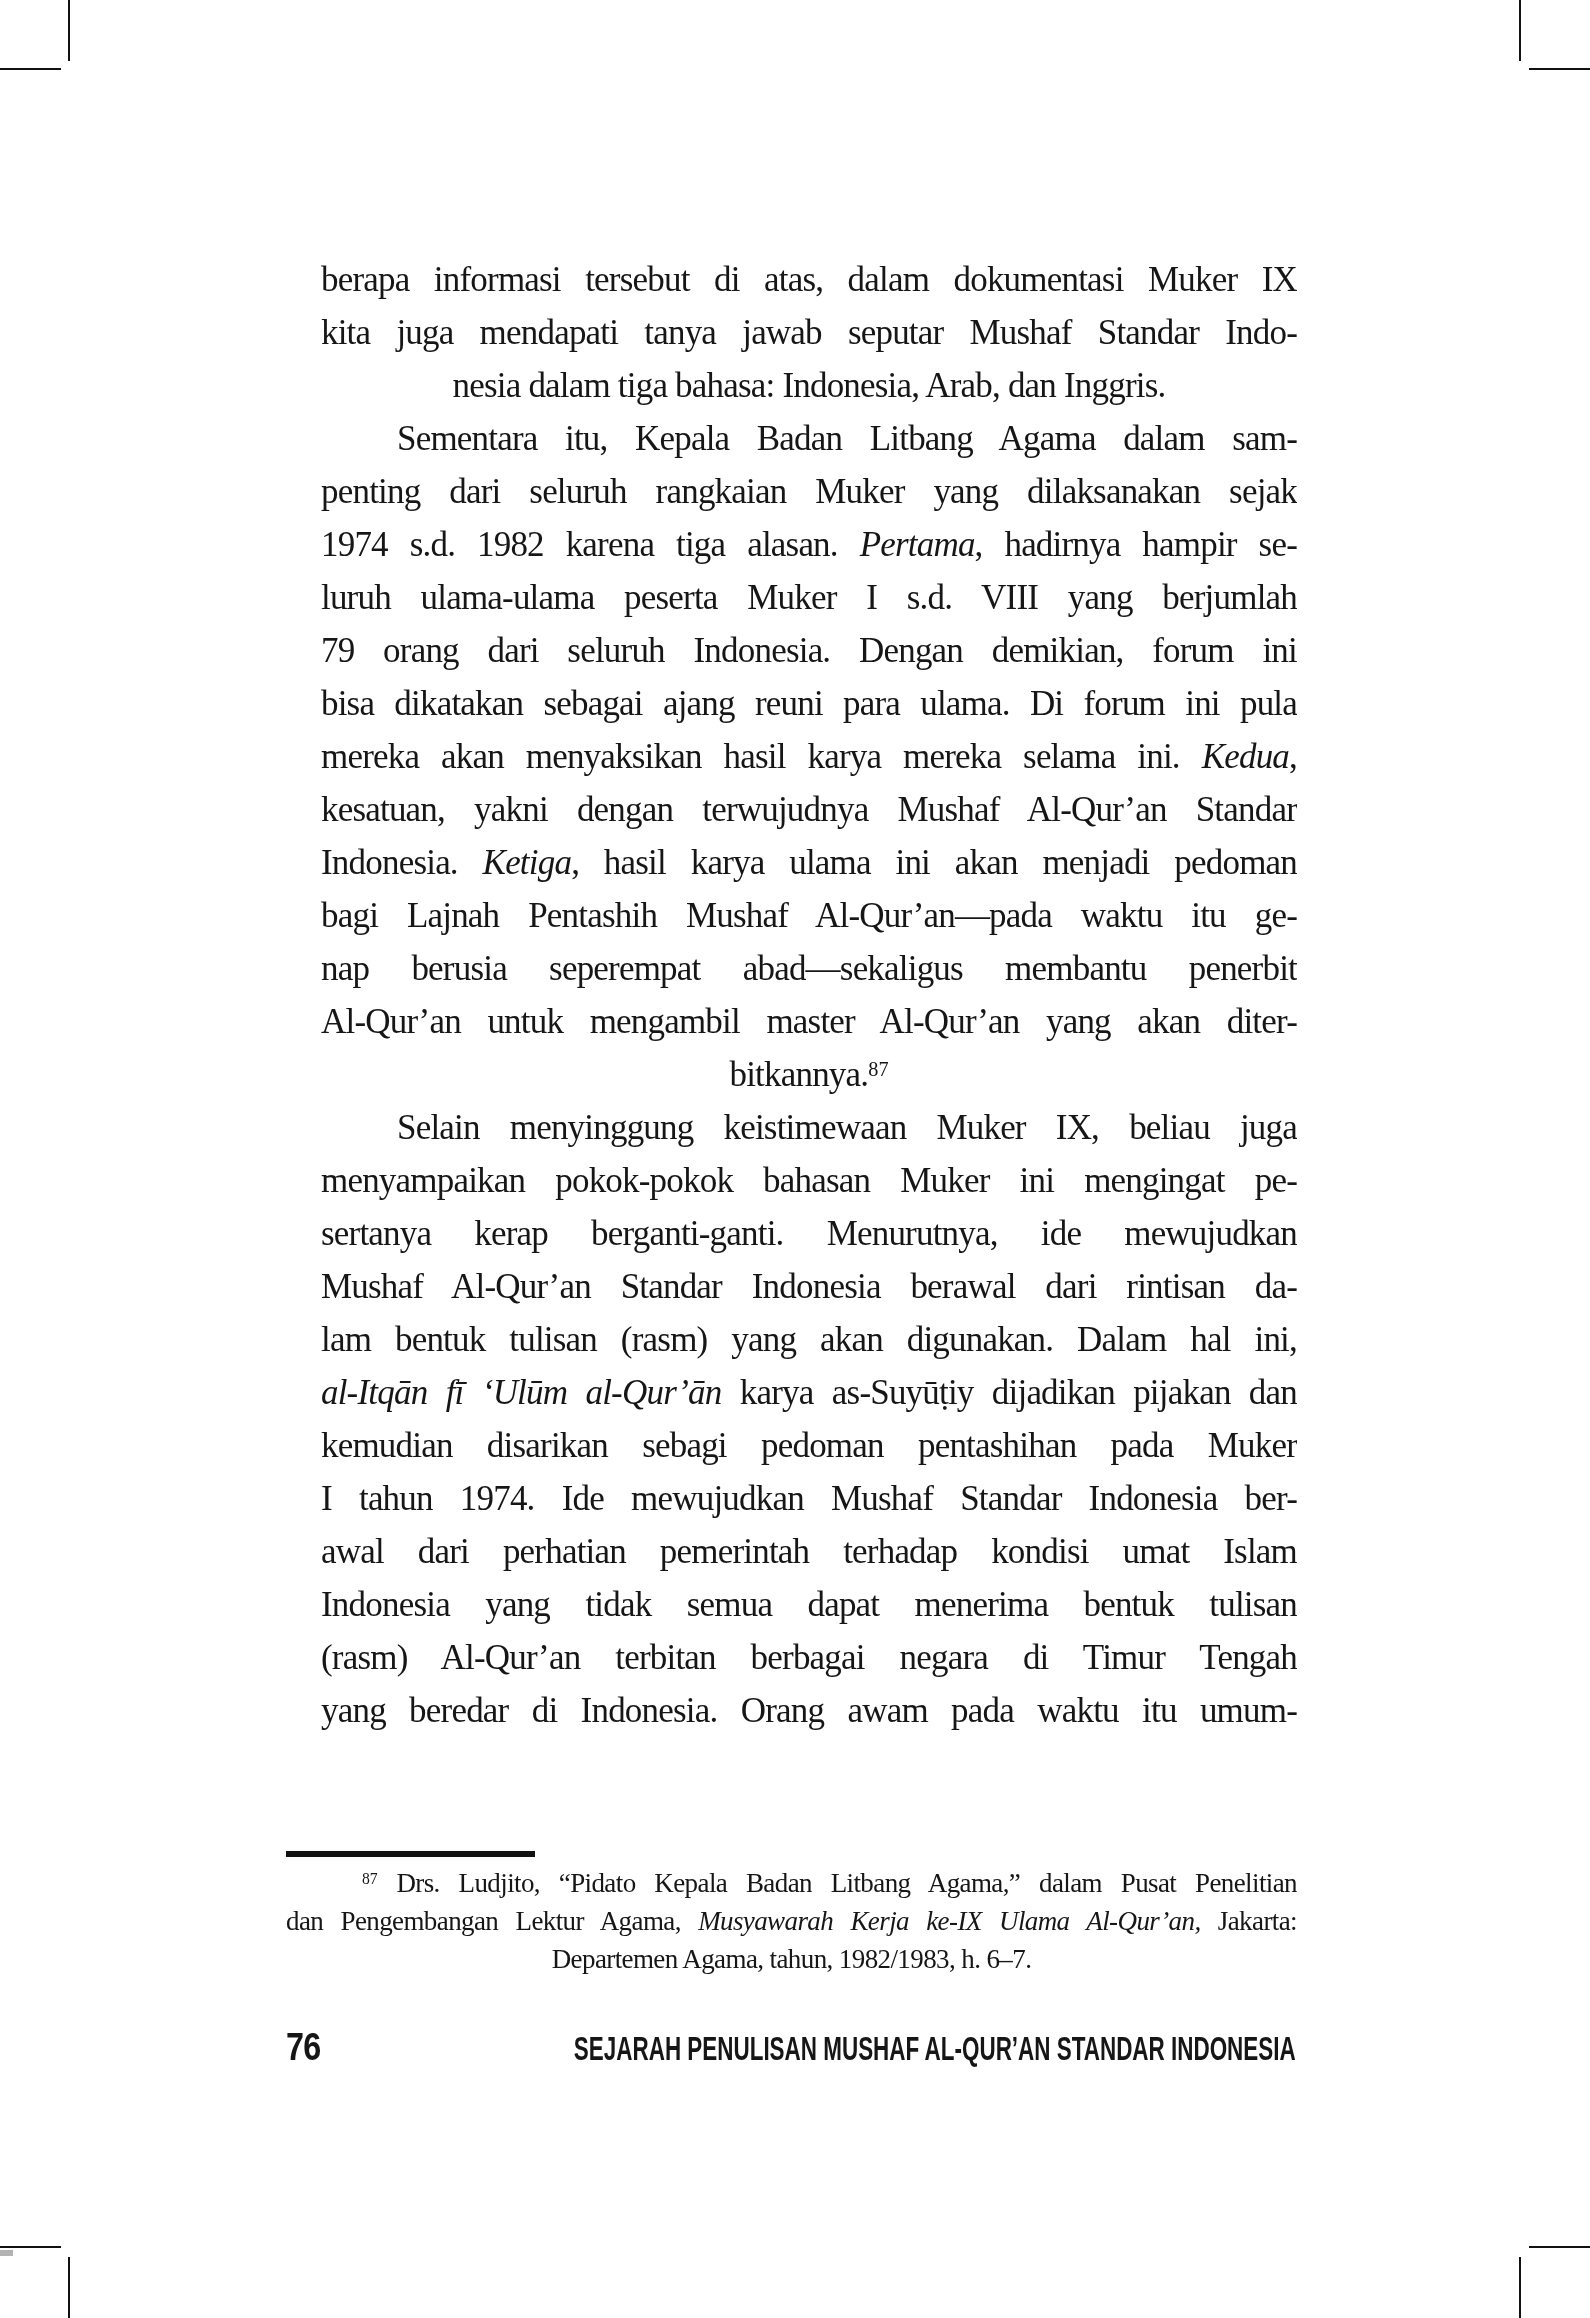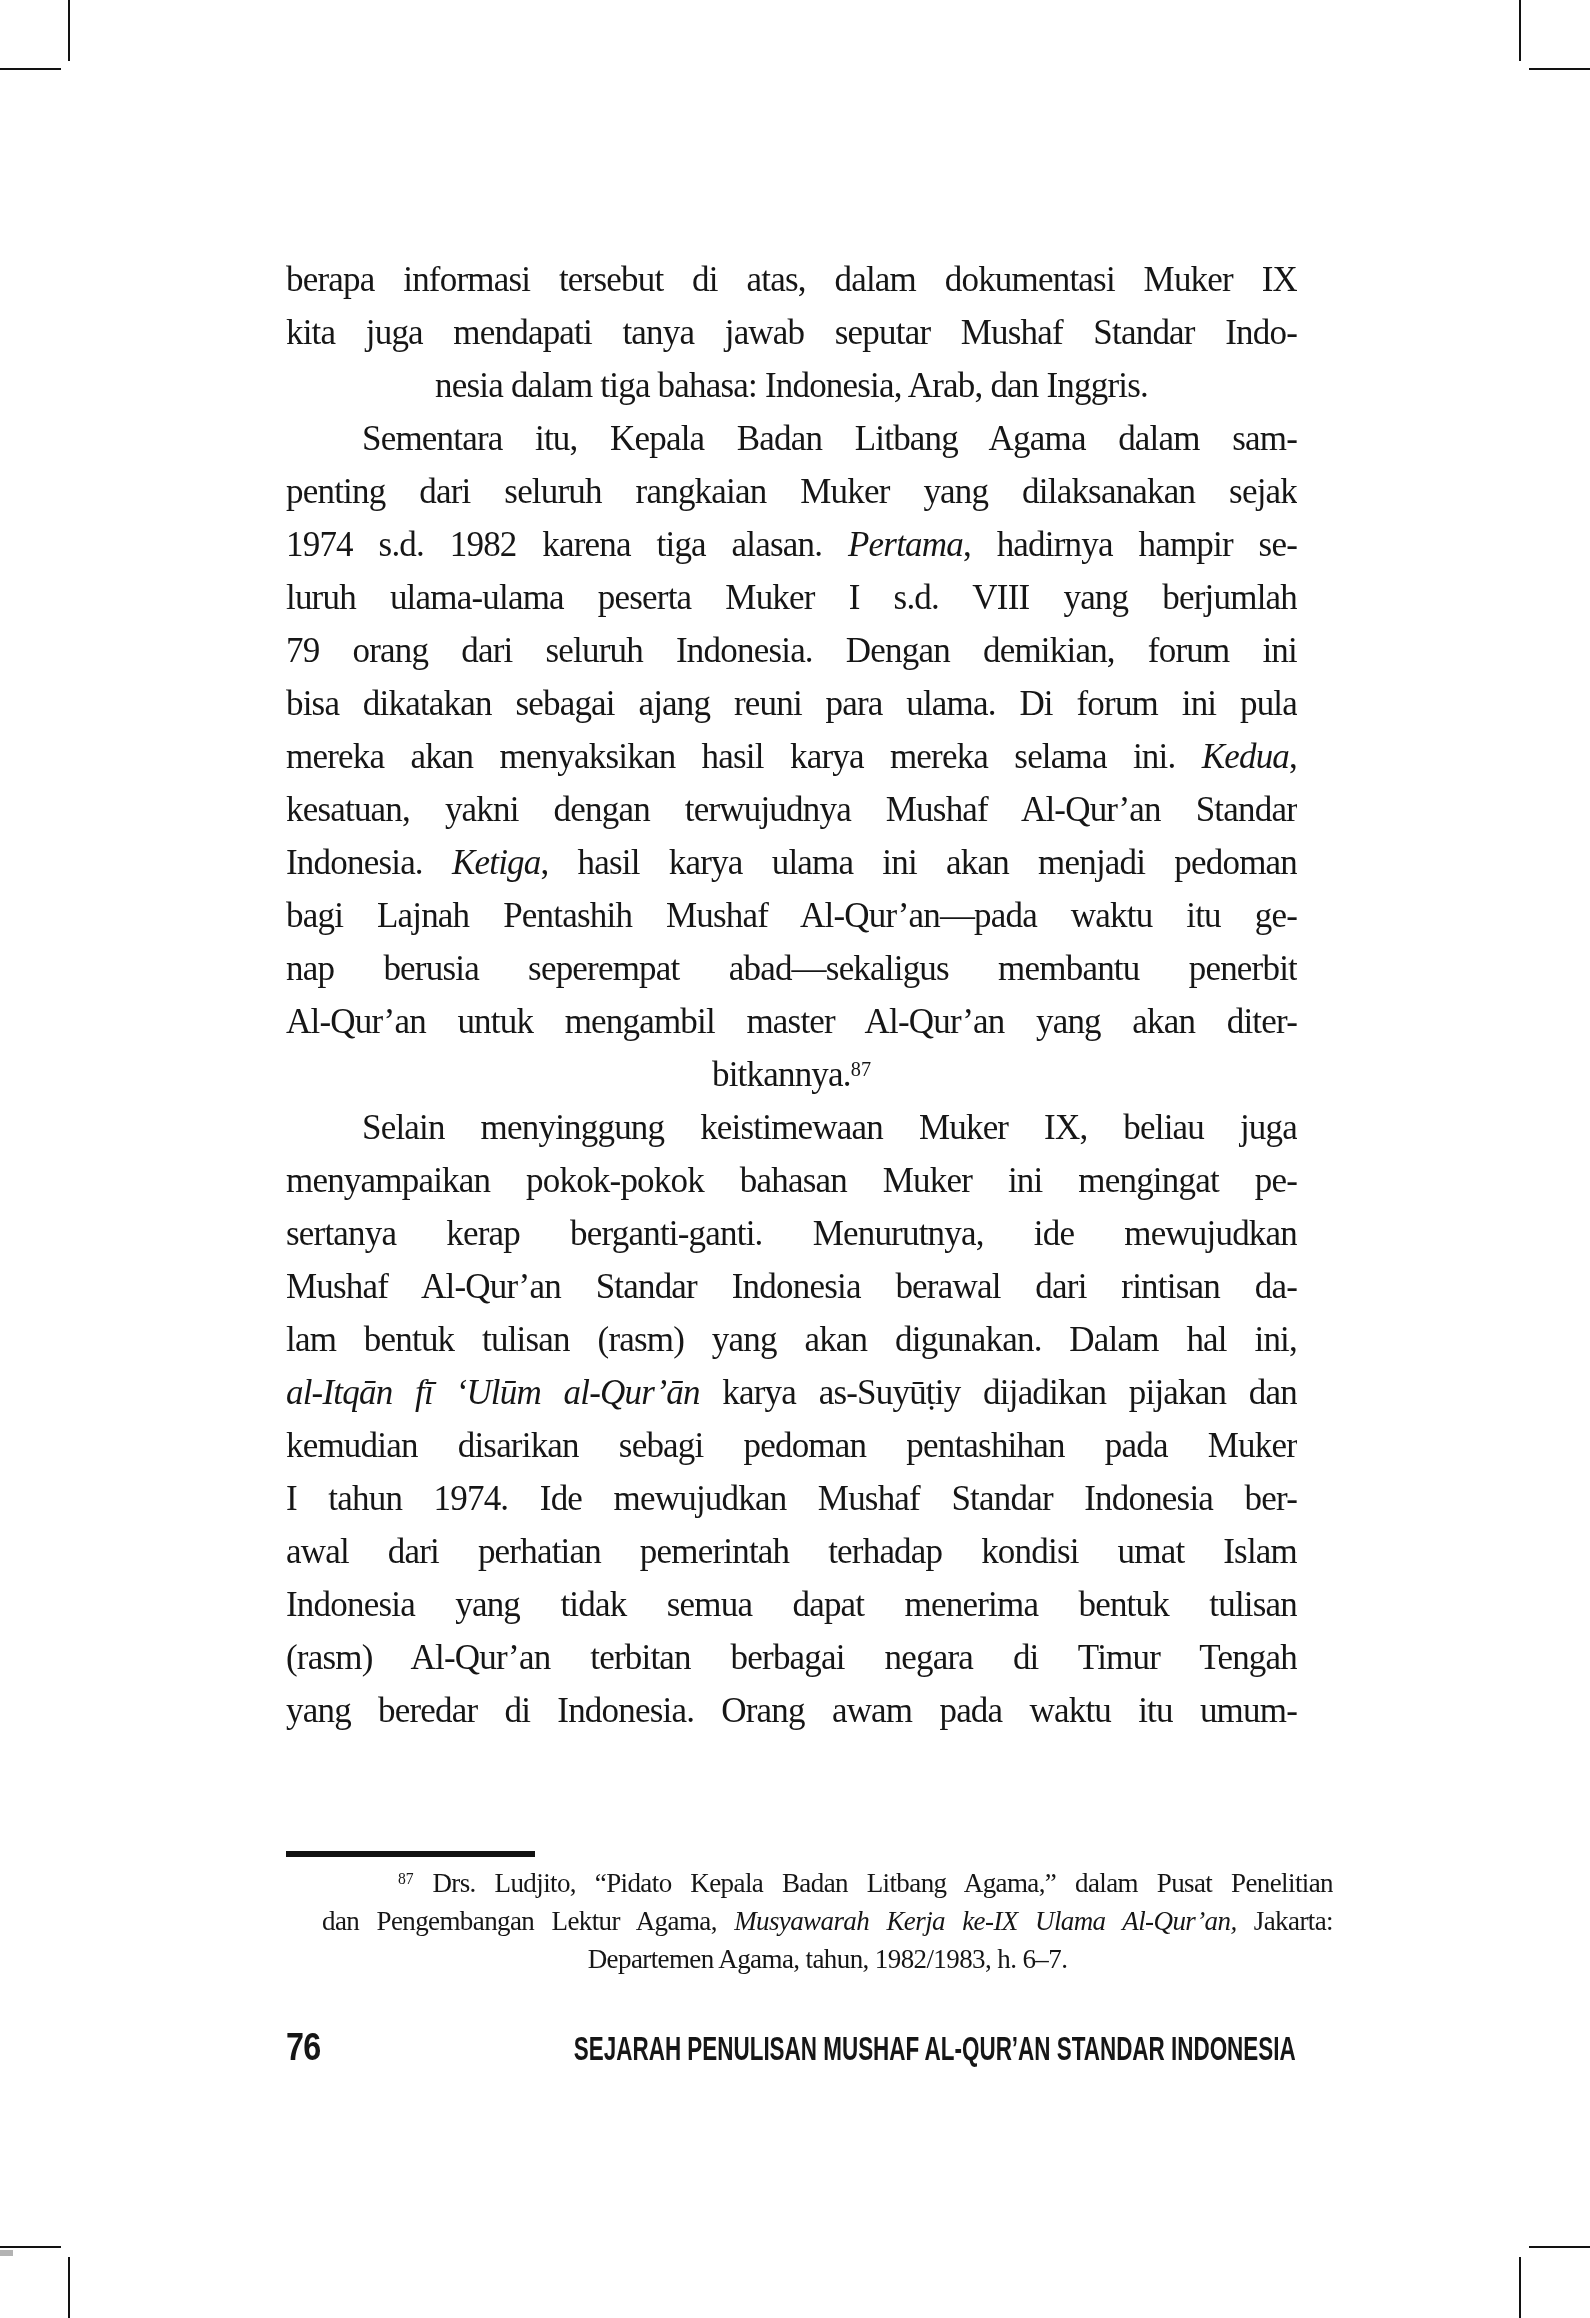--- a/index.html
+++ b/index.html
@@ -23,37 +23,37 @@
   .cm-bl-v { left:68px;   top:2257px;  width:2.4px;  height:62px; }
   .cm-br-h { left:1529px; top:2246px;  width:61px; height:2.4px;  }
   .cm-br-v { left:1519px; top:2257px;  width:2.4px;  height:62px; }
   .scan-smudge { position:absolute; left:0; top:2250px; width:13px; height:6.4px; background:#b3b3b3; }
 
   
   .body-text {
     position:absolute; left:286px; top:253px; width:1011px;
     font-size:35px; line-height:53px; letter-spacing:-0.8px;
   }
-  .line  { height:53px; overflow:hidden; }
+  .line  { height:53px; overflow:hidden;margin-left:35px; }
   .fline { height:38px; overflow:hidden; }
   .just  { text-align:justify; text-align-last:justify; }
   .just::after { content:""; display:inline-block; width:100%; height:0; }
   .endline { text-align:center; }
   .indent { text-indent:76px;font-family:Liberation Serif, serif; }
   .it  { font-style:italic; }
   .sup { font-size:0.58em; position:relative; top:-0.5em; letter-spacing:0; }
 
   
   .footnote-rule {
     position:absolute; left:286px; top:1851px;
     width:249px; height:5.6px; background:#121212;
   }
   .footnote {
     position:absolute; left:286px; top:1864px; width:1011px;
-    font-size:27px; line-height:38px; letter-spacing:-0.6px;margin-left:36px;
+    font-size:27px; line-height:38px; letter-spacing:-0.6px;
   }
 
   
   .page-number {
     position:absolute; left:286px; top:2027px;
     font-family:"Liberation Sans", sans-serif;
     font-size:38px; line-height:40px; font-weight:700;
     letter-spacing:-0.8px;
     transform:scaleX(0.85); transform-origin:left center;
     white-space:nowrap;

